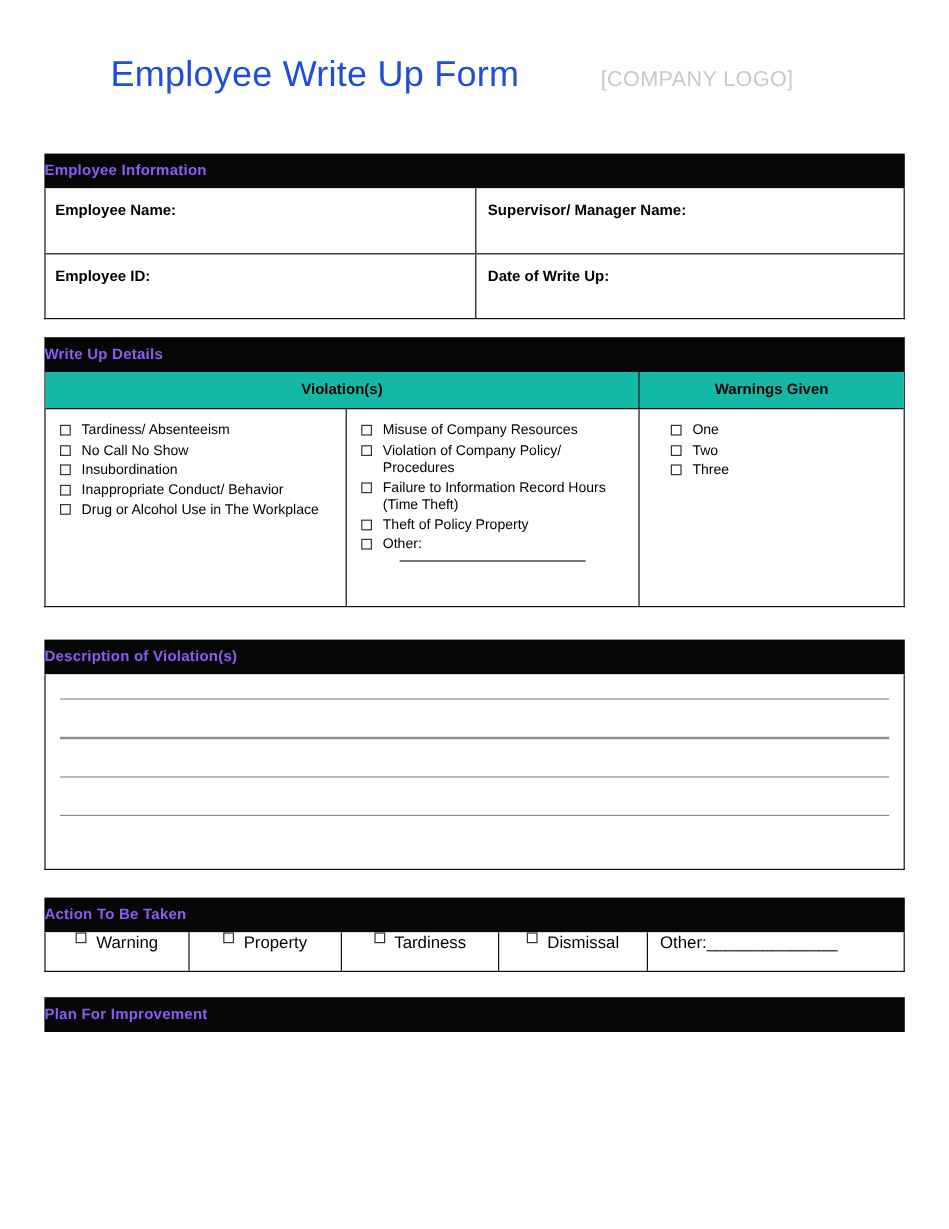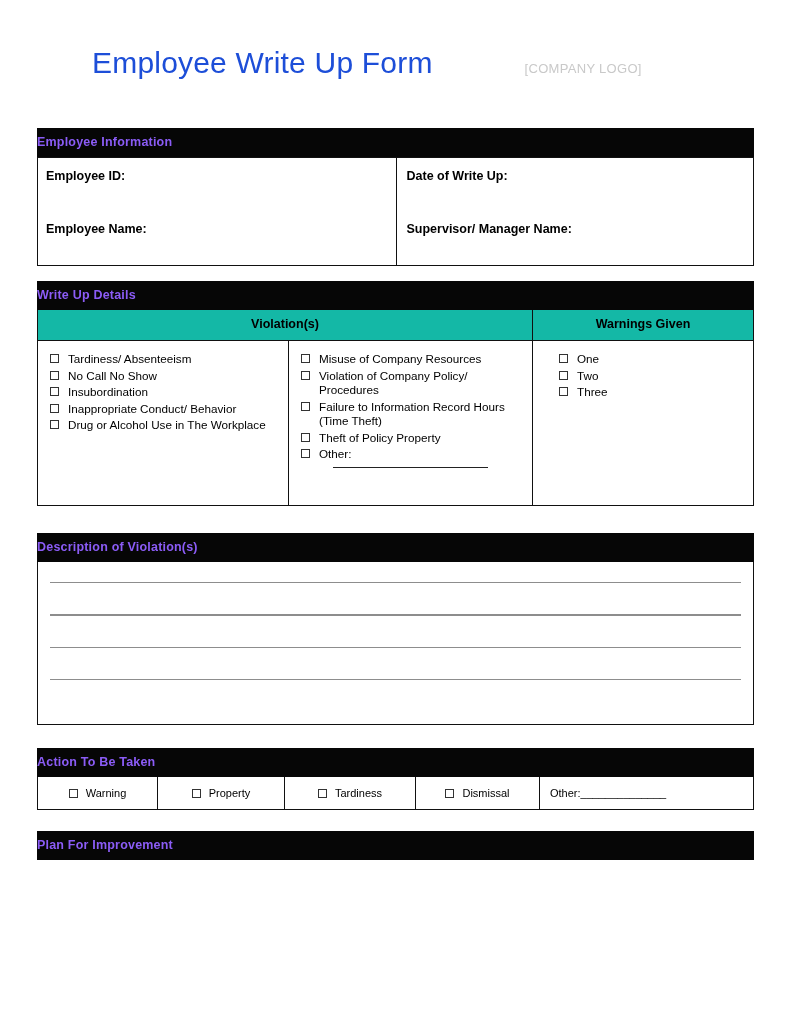--- a/index.html
+++ b/index.html
@@ -35,22 +35,22 @@
     align-items: baseline;
   }
   .doc-title {
     font-size: 30px;
     font-weight: 400;
     letter-spacing: 0.2px;
     white-space: nowrap;
     color: #1d4ed8;
   }
   .company-logo {
-    margin-left: 92px;
-    font-size: 13px;
+    margin-left: 68px;
+    font-size: 18px;
     letter-spacing: 0.3px;
     color: #c9c9c9;
     white-space: nowrap;
   }
 
   
   .section {
     position: absolute;
     left: 37px;
     width: 717px;
@@ -161,23 +161,22 @@
 
   
   #action { top: 748px; }
   .action-row {
     display: flex;
     height: 32px;
   }
   .action-cell {
     box-sizing: border-box;
     display: flex;
-    align-items: center;
     justify-content: center;
-    font-size: 11px;
+    font-size: 14px;
     border-left: 1.5px solid #111111;
   }
   .action-cell:first-child { border-left: none; }
   .action-cell.w1 { width: 119px; }
   .action-cell.w2 { width: 127px; }
   .action-cell.w3 { width: 131px; }
   .action-cell.w4 { width: 124px; }
   .action-cell.other {
     flex: 1;
     justify-content: flex-start;
@@ -196,27 +195,27 @@
 <div class="page">
 
   <div class="doc-header">
     <div class="doc-title">Employee Write Up Form</div>
     <div class="company-logo">[COMPANY LOGO]</div>
   </div>
 
   <div class="section" id="employee-info">
     <div class="bar">Employee Information</div>
     <div class="body-box">
+      <div class="info-row first">
+        <div class="info-cell">Employee Name:</div>
+        <div class="info-cell right">Supervisor/ Manager Name:</div>
+      </div>
       <div class="info-row second">
         <div class="info-cell">Employee ID:</div>
         <div class="info-cell right">Date of Write Up:</div>
-      </div>
-      <div class="info-row first">
-        <div class="info-cell">Employee Name:</div>
-        <div class="info-cell right">Supervisor/ Manager Name:</div>
       </div>
     </div>
   </div>
 
   <div class="section" id="writeup-details">
     <div class="bar">Write Up Details</div>
     <div class="body-box">
       <div class="subhead-row">
         <div class="subhead violations">Violation(s)</div>
         <div class="subhead warnings">Warnings Given</div>

